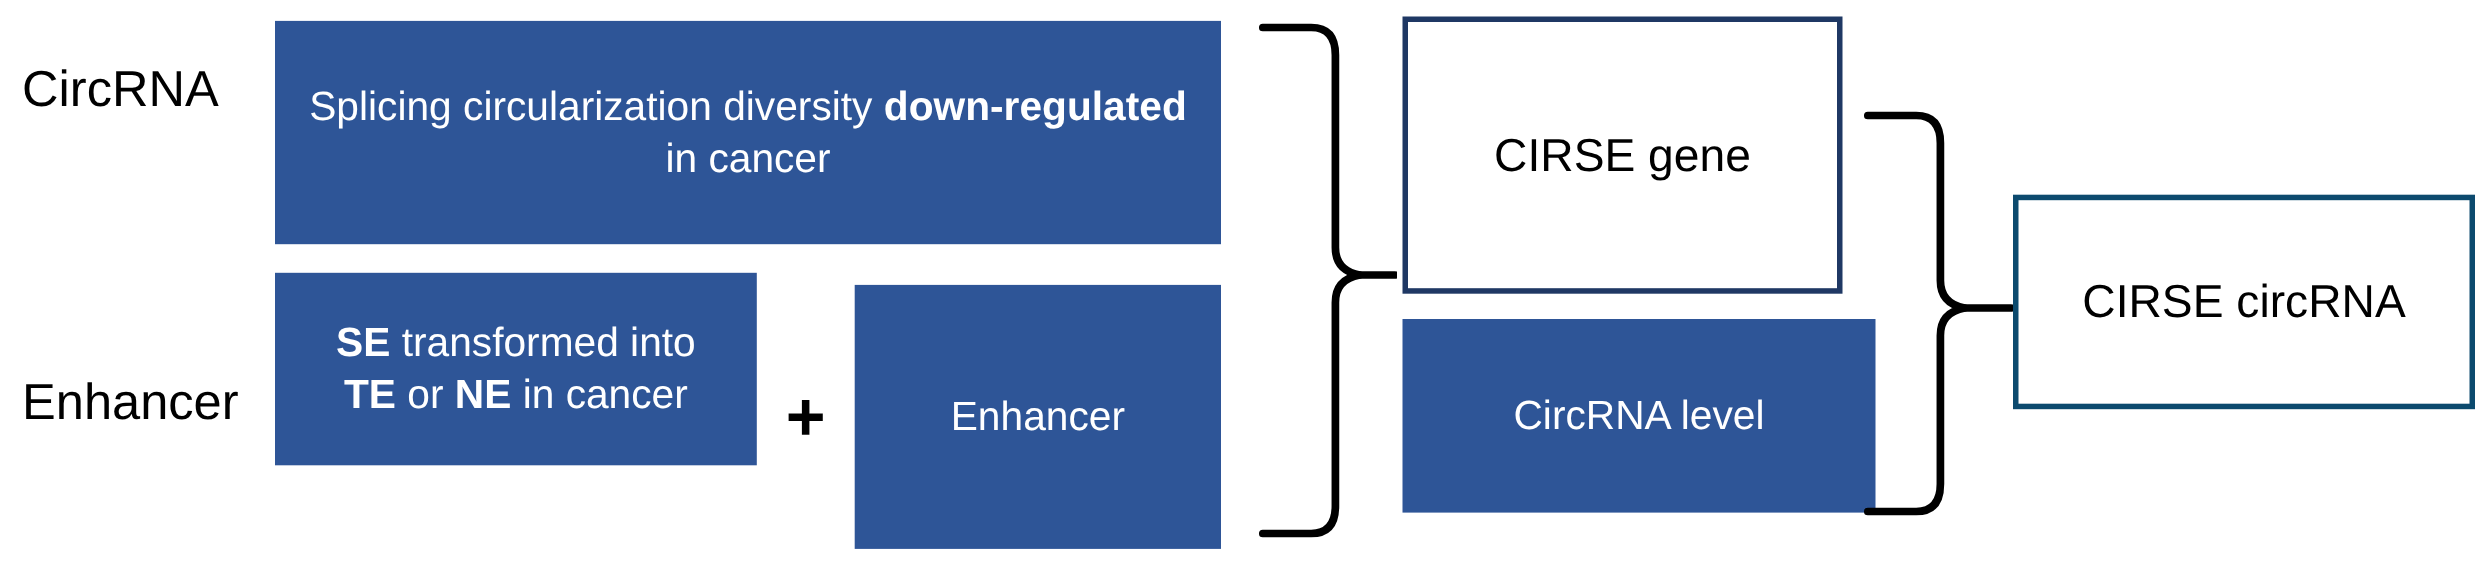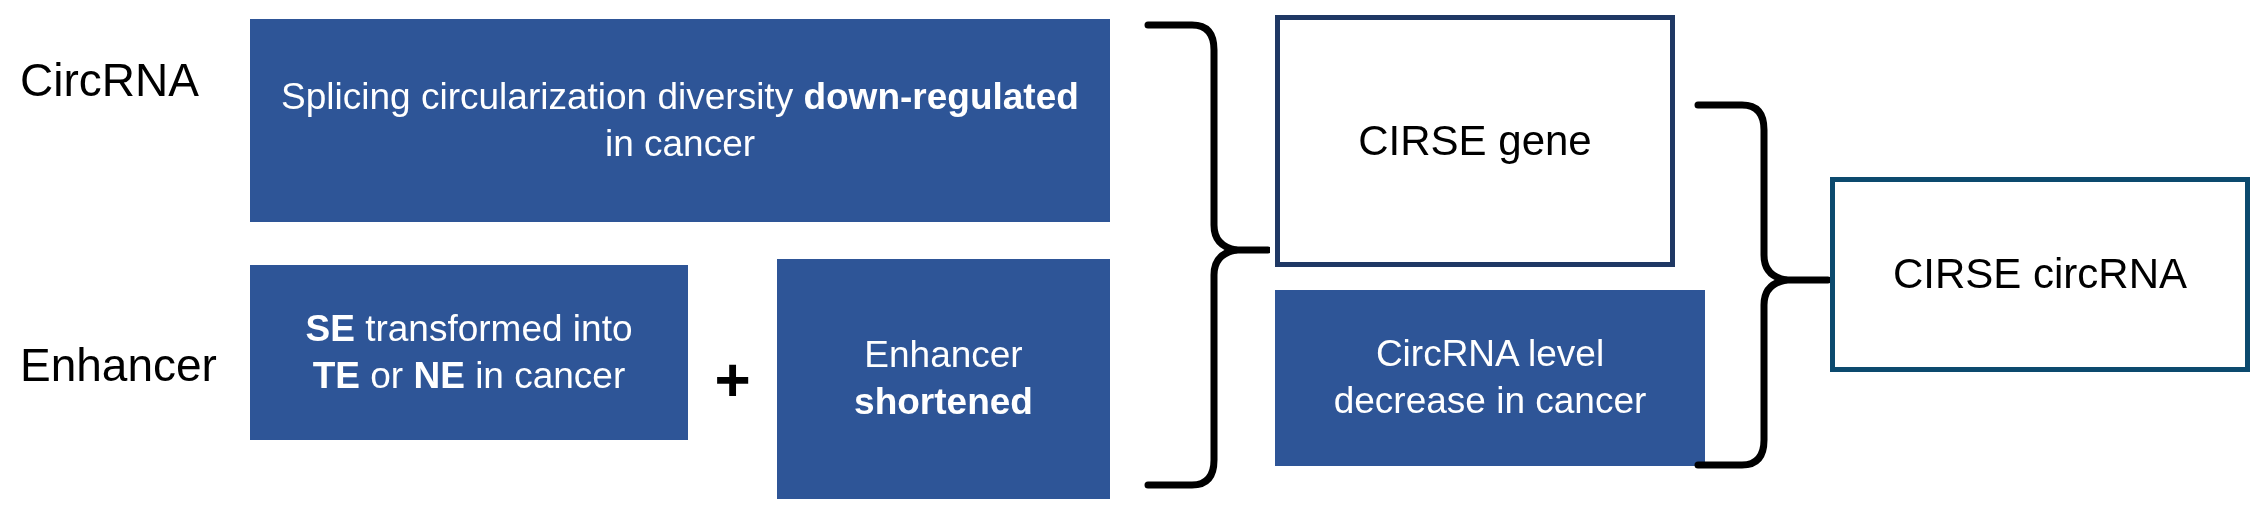--- a/index.html
+++ b/index.html
@@ -43,21 +43,21 @@
     color: #000000;
   }
   .box-text {
     padding: 0 26px;
     line-height: 1.26;
   }
   .b { font-weight: bold; }
 
   
   #box-splicing { left: 250px;  top: 19px;  width: 860px; height: 203px; font-size: 37px; }
-  #box-se       { left: 250px;  top: 265px; width: 438px; height: 175px; font-size: 37px; }
+  #box-se       { left: 250px;  top: 248px; width: 438px; height: 175px; font-size: 37px; }
   #box-enh      { left: 777px;  top: 259px; width: 333px; height: 240px; font-size: 37px; }
   #plus-sign    { left: 688px;  top: 259px; width: 89px;  height: 240px;
                   font-size: 62px; font-weight: bold; color:#000; }
   #box-cirse-gene { left: 1275px; top: 15px;  width: 400px; height: 252px;
                     border: 5px solid #1F3864; font-size: 42px; }
   #box-circlevel  { left: 1275px; top: 290px; width: 430px; height: 176px; font-size: 37px; }
   #box-cirse-circ { left: 1830px; top: 177px; width: 420px; height: 195px;
                     border: 5px solid #0c4a6e; font-size: 42px; }
 
   .brace { position: absolute; }
@@ -86,37 +86,35 @@
     </div>
   </div>
 
   <div class="box" id="plus-sign">
     <span>+</span>
   </div>
 
   <div class="box box-filled" id="box-enh">
     <div class="box-text">
       <span>Enhancer</span><br>
-      <span class="b">shortened</span>
     </div>
   </div>
 
   <svg class="brace" id="brace-left" viewBox="0 0 130 470" preserveAspectRatio="none">
     <path d="M 8 5 L 52 5 Q 74 5 74 30 L 74 205 Q 74 226 96 230 Q 74 234 74 255 L 74 440 Q 74 465 52 465 L 8 465" fill="none" stroke="#000000" stroke-width="7" stroke-linecap="round" stroke-linejoin="round"></path>
     <path d="M 96 230 L 128 230" fill="none" stroke="#000000" stroke-width="7" stroke-linecap="round"></path>
   </svg>
 
   <div class="box box-outline" id="box-cirse-gene">
     <div class="box-text">CIRSE gene</div>
   </div>
 
   <div class="box box-filled" id="box-circlevel">
     <div class="box-text">
       <span>CircRNA level</span><br>
-      <span>decrease in cancer</span>
     </div>
   </div>
 
   <svg class="brace" id="brace-right" viewBox="0 0 140 370" preserveAspectRatio="none">
     <path d="M 8 5 L 52 5 Q 74 5 74 30 L 74 155 Q 74 176 96 180 Q 74 184 74 205 L 74 340 Q 74 365 52 365 L 8 365" fill="none" stroke="#000000" stroke-width="7" stroke-linecap="round" stroke-linejoin="round"></path>
     <path d="M 96 180 L 138 180" fill="none" stroke="#000000" stroke-width="7" stroke-linecap="round"></path>
   </svg>
 
   <div class="box box-outline" id="box-cirse-circ">
     <div class="box-text">CIRSE circRNA</div>

